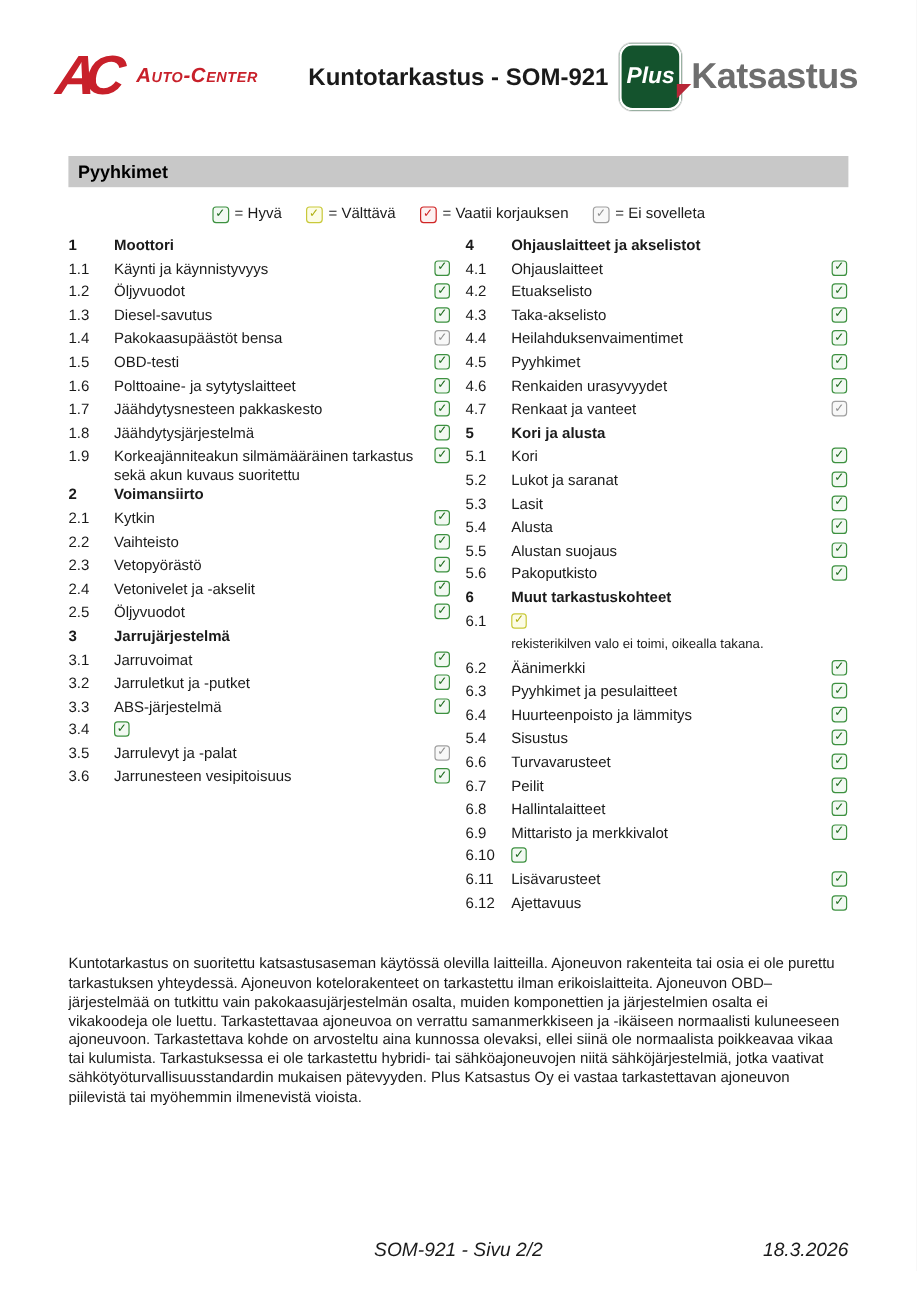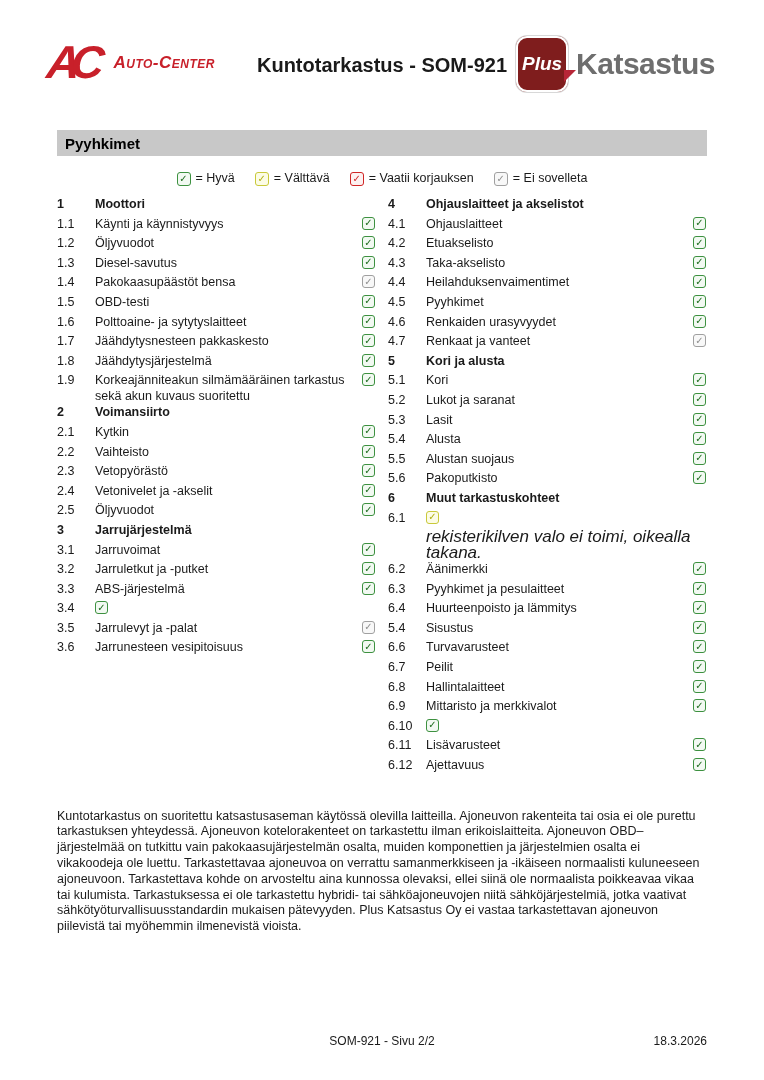--- a/index.html
+++ b/index.html
@@ -14,21 +14,21 @@
   
   .header { position:relative; height:72px; }
   .ac-logo { position:absolute; left:-10px; top:6px; display:flex; align-items:center; }
   .ac-mark { font-style:italic; font-weight:bold; font-size:46px; line-height:0.9;
              color:#c8202a; letter-spacing:-9px; transform:skewX(-6deg); padding-right:10px; }
   .ac-name { font-style:italic; font-weight:bold; font-variant:small-caps;
              font-size:17px; color:#c8202a; margin-left:8px; letter-spacing:0.5px; }
   .page-title { position:absolute; left:50%; top:18px; transform:translateX(-50%);
                 font-size:20px; font-weight:bold; white-space:nowrap; }
   .plus-logo { position:absolute; right:-8px; top:0; display:flex; align-items:center; }
-  .plus-badge { position:relative; width:52px; height:56px; background:#7f1d1d;
+  .plus-badge { position:relative; width:52px; height:56px; background:#14532d;
                 border-radius:11px; box-shadow:inset 0 0 0 2px #ffffff, 0 0 0 1px #d8d8d8;
                 display:flex; align-items:center; justify-content:center; }
   .plus-badge .plus-text { color:#ffffff; font-style:italic; font-weight:bold; font-size:19px; }
   .plus-tail { position:absolute; right:-8px; bottom:10px; width:0; height:0;
                border-top:12px solid #b72637; border-right:12px solid transparent; }
   .katsastus { font-size:30px; font-weight:bold; color:#6e6e6e; margin-left:8px; letter-spacing:-0.5px; }
 
   
   .section-bar { margin-top:22px; background:#c8c8c8; height:26px;
                  display:flex; align-items:center; padding-left:8px; }
@@ -44,28 +44,28 @@
   .col { width:318px; }
   .row { display:flex; align-items:flex-start; min-height:19.6px; font-size:12.5px; line-height:16px; }
   .row.hdr .num, .row.hdr .lbl { font-weight:bold; }
   .num { width:38px; flex:0 0 38px; }
   .lbl { flex:1; padding-right:6px; }
   .cb { flex:0 0 auto; width:13px; height:13px; border:1.5px solid; border-radius:3px;
         display:inline-flex; align-items:center; justify-content:center;
         font-family:"DejaVu Sans", sans-serif; font-size:10px; font-weight:bold;
         line-height:1; margin-top:1px; }
   .note-row { padding-left:38px; }
-  .note { font-style:italic; font-size:17px; }
+  .note { font-size:11px; }
 
   
   .disclaimer { margin-top:32px; font-size:12.5px; line-height:15.8px; text-align:left; }
 
   
   .footer { position:absolute; left:57px; right:57px; top:1034px; height:18px;
-            font-size:12px; }
+            font-size:16px; font-style:italic; }
   .footer-center { position:absolute; left:0; right:0; text-align:center; }
   .footer-right { position:absolute; right:0; }
 </style>
 </head>
 <body>
 
 <div class="page">
   <div class="content">
 
     <div class="header">

